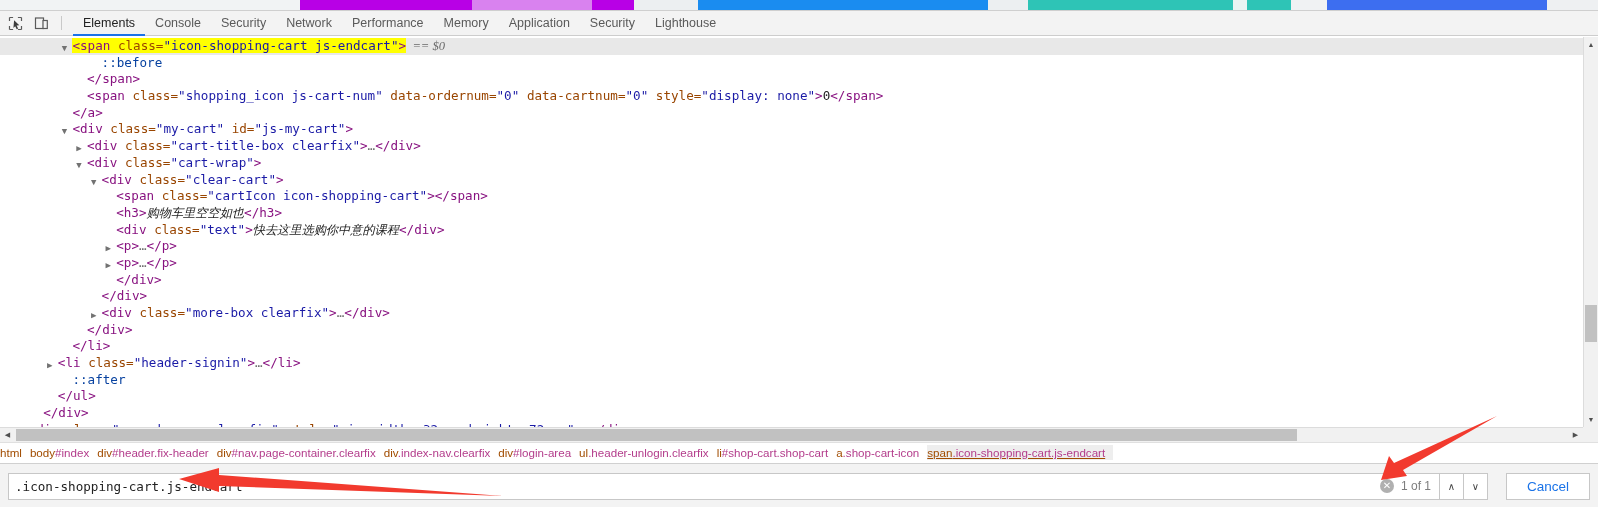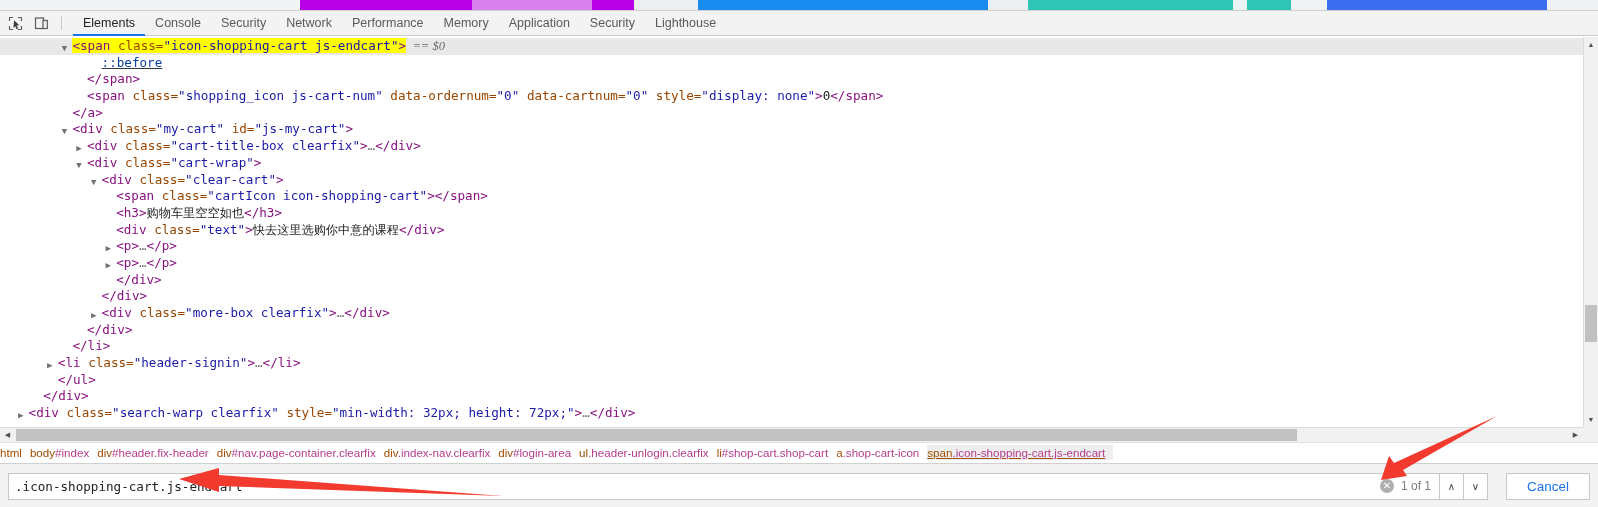--- a/index.html
+++ b/index.html
@@ -125,21 +125,21 @@
   }
   .hl { background: #ffff00; }
   .tag   { color: #881280; }
   .attr  { color: #994500; }
   .val   { color: #1a1aa6; }
   .punct { color: #881280; }
   .txt   { color: #222222; }
   .pseudo{ color: #0842a0; }
   .ellip { color: #727272; }
   .ref   { color: #6a6a6a; font-style: italic; font-family: "Liberation Serif", serif; }
-  .cjk   { color: #222222; font-family: "DejaVu Sans", sans-serif; font-size: 12.2px; }
+  .cjk   { color: #222222; font-family: "DejaVu Sans", sans-serif; font-size: 12.2px; font-style: italic; }
 
   
   .vscroll {
     position: absolute;
     right: 0; top: 0;
     width: 15px; height: 390px;
     background: #f1f1f1;
     border-left: 1px solid #dcdcdc;
   }
   .vs-arrow {
@@ -349,39 +349,40 @@
         <div class="dt-tab">
             <span>Lighthouse</span>
           </div>
       </div>
     </div>
 
     <div class="dom-area">
       <div class="dom-scroll">
         <div class="dom-tree" id="dom-tree">
             <div class="row sel"><span class="tw" style="left: 58.4px;">▼</span><div style="padding-left: 58.4px; display: inline-block;"><span><span class="hl"><span class="punct">&lt;</span><span class="tag">span</span>&nbsp;<span class="attr">class</span><span class="attr">=</span><span class="val">"icon-shopping-cart js-endcart"</span><span class="punct">&gt;</span></span></span><span class="ref">&nbsp;&nbsp;== $0</span></div></div>
-            <div class="row"><div style="padding-left: 87.6px; display: inline-block; text-decoration: underline;"><span><span class="pseudo">::before</span></span></div></div>
+            <div class="row"><div style="padding-left: 87.6px; display: inline-block;"><span><span class="pseudo">::before</span></span></div></div>
             <div class="row"><div style="padding-left: 73px; display: inline-block;"><span><span class="punct">&lt;/</span><span class="tag">span</span><span class="punct">&gt;</span></span></div></div>
             <div class="row"><div style="padding-left: 73px; display: inline-block;"><span><span class="punct">&lt;</span><span class="tag">span</span>&nbsp;<span class="attr">class</span><span class="attr">=</span><span class="val">"shopping_icon js-cart-num"</span>&nbsp;<span class="attr">data-ordernum</span><span class="attr">=</span><span class="val">"0"</span>&nbsp;<span class="attr">data-cartnum</span><span class="attr">=</span><span class="val">"0"</span>&nbsp;<span class="attr">style</span><span class="attr">=</span><span class="val">"display: none"</span><span class="punct">&gt;</span><span class="txt">0</span><span class="punct">&lt;/</span><span class="tag">span</span><span class="punct">&gt;</span></span></div></div>
             <div class="row"><div style="padding-left: 58.4px; display: inline-block;"><span><span class="punct">&lt;/</span><span class="tag">a</span><span class="punct">&gt;</span></span></div></div>
             <div class="row"><span class="tw" style="left: 58.4px;">▼</span><div style="padding-left: 58.4px; display: inline-block;"><span><span class="punct">&lt;</span><span class="tag">div</span>&nbsp;<span class="attr">class</span><span class="attr">=</span><span class="val">"my-cart"</span>&nbsp;<span class="attr">id</span><span class="attr">=</span><span class="val">"js-my-cart"</span><span class="punct">&gt;</span></span></div></div>
             <div class="row"><span class="tw" style="left: 73px;">▶</span><div style="padding-left: 73px; display: inline-block;"><span><span class="punct">&lt;</span><span class="tag">div</span>&nbsp;<span class="attr">class</span><span class="attr">=</span><span class="val">"cart-title-box clearfix"</span><span class="punct">&gt;</span><span class="ellip">…</span><span class="punct">&lt;/</span><span class="tag">div</span><span class="punct">&gt;</span></span></div></div>
             <div class="row"><span class="tw" style="left: 73px;">▼</span><div style="padding-left: 73px; display: inline-block;"><span><span class="punct">&lt;</span><span class="tag">div</span>&nbsp;<span class="attr">class</span><span class="attr">=</span><span class="val">"cart-wrap"</span><span class="punct">&gt;</span></span></div></div>
             <div class="row"><span class="tw" style="left: 87.6px;">▼</span><div style="padding-left: 87.6px; display: inline-block;"><span><span class="punct">&lt;</span><span class="tag">div</span>&nbsp;<span class="attr">class</span><span class="attr">=</span><span class="val">"clear-cart"</span><span class="punct">&gt;</span></span></div></div>
             <div class="row"><div style="padding-left: 102.2px; display: inline-block;"><span><span class="punct">&lt;</span><span class="tag">span</span>&nbsp;<span class="attr">class</span><span class="attr">=</span><span class="val">"cartIcon icon-shopping-cart"</span><span class="punct">&gt;</span><span class="punct">&lt;/</span><span class="tag">span</span><span class="punct">&gt;</span></span></div></div>
             <div class="row"><div style="padding-left: 102.2px; display: inline-block;"><span><span class="punct">&lt;</span><span class="tag">h3</span><span class="punct">&gt;</span><span class="cjk">购物车里空空如也</span><span class="punct">&lt;/</span><span class="tag">h3</span><span class="punct">&gt;</span></span></div></div>
             <div class="row"><div style="padding-left: 102.2px; display: inline-block;"><span><span class="punct">&lt;</span><span class="tag">div</span>&nbsp;<span class="attr">class</span><span class="attr">=</span><span class="val">"text"</span><span class="punct">&gt;</span><span class="cjk">快去这里选购你中意的课程</span><span class="punct">&lt;/</span><span class="tag">div</span><span class="punct">&gt;</span></span></div></div>
             <div class="row"><span class="tw" style="left: 102.2px;">▶</span><div style="padding-left: 102.2px; display: inline-block;"><span><span class="punct">&lt;</span><span class="tag">p</span><span class="punct">&gt;</span><span class="ellip">…</span><span class="punct">&lt;/</span><span class="tag">p</span><span class="punct">&gt;</span></span></div></div>
             <div class="row"><span class="tw" style="left: 102.2px;">▶</span><div style="padding-left: 102.2px; display: inline-block;"><span><span class="punct">&lt;</span><span class="tag">p</span><span class="punct">&gt;</span><span class="ellip">…</span><span class="punct">&lt;/</span><span class="tag">p</span><span class="punct">&gt;</span></span></div></div>
             <div class="row"><div style="padding-left: 102.2px; display: inline-block;"><span><span class="punct">&lt;/</span><span class="tag">div</span><span class="punct">&gt;</span></span></div></div>
             <div class="row"><div style="padding-left: 87.6px; display: inline-block;"><span><span class="punct">&lt;/</span><span class="tag">div</span><span class="punct">&gt;</span></span></div></div>
             <div class="row"><span class="tw" style="left: 87.6px;">▶</span><div style="padding-left: 87.6px; display: inline-block;"><span><span class="punct">&lt;</span><span class="tag">div</span>&nbsp;<span class="attr">class</span><span class="attr">=</span><span class="val">"more-box clearfix"</span><span class="punct">&gt;</span><span class="ellip">…</span><span class="punct">&lt;/</span><span class="tag">div</span><span class="punct">&gt;</span></span></div></div>
             <div class="row"><div style="padding-left: 73px; display: inline-block;"><span><span class="punct">&lt;/</span><span class="tag">div</span><span class="punct">&gt;</span></span></div></div>
             <div class="row"><div style="padding-left: 58.4px; display: inline-block;"><span><span class="punct">&lt;/</span><span class="tag">li</span><span class="punct">&gt;</span></span></div></div>
             <div class="row"><span class="tw" style="left: 43.8px;">▶</span><div style="padding-left: 43.8px; display: inline-block;"><span><span class="punct">&lt;</span><span class="tag">li</span>&nbsp;<span class="attr">class</span><span class="attr">=</span><span class="val">"header-signin"</span><span class="punct">&gt;</span><span class="ellip">…</span><span class="punct">&lt;/</span><span class="tag">li</span><span class="punct">&gt;</span></span></div></div>
+            <div class="row"><div style="padding-left: 58.4px; display: inline-block;"><span><span class="pseudo">::after</span></span></div></div>
             <div class="row"><div style="padding-left: 43.8px; display: inline-block;"><span><span class="punct">&lt;/</span><span class="tag">ul</span><span class="punct">&gt;</span></span></div></div>
             <div class="row"><div style="padding-left: 29.2px; display: inline-block;"><span><span class="punct">&lt;/</span><span class="tag">div</span><span class="punct">&gt;</span></span></div></div>
             <div class="row"><span class="tw" style="left: 14.6px;">▶</span><div style="padding-left: 14.6px; display: inline-block;"><span><span class="punct">&lt;</span><span class="tag">div</span>&nbsp;<span class="attr">class</span><span class="attr">=</span><span class="val">"search-warp clearfix"</span>&nbsp;<span class="attr">style</span><span class="attr">=</span><span class="val">"min-width: 32px; height: 72px;"</span><span class="punct">&gt;</span><span class="ellip">…</span><span class="punct">&lt;/</span><span class="tag">div</span><span class="punct">&gt;</span></span></div></div>
           </div>
       </div>
 
       <div class="vscroll">
         <div class="vs-arrow up">▲</div>
         <div class="vs-thumb"></div>
         <div class="vs-arrow down">▼</div>

